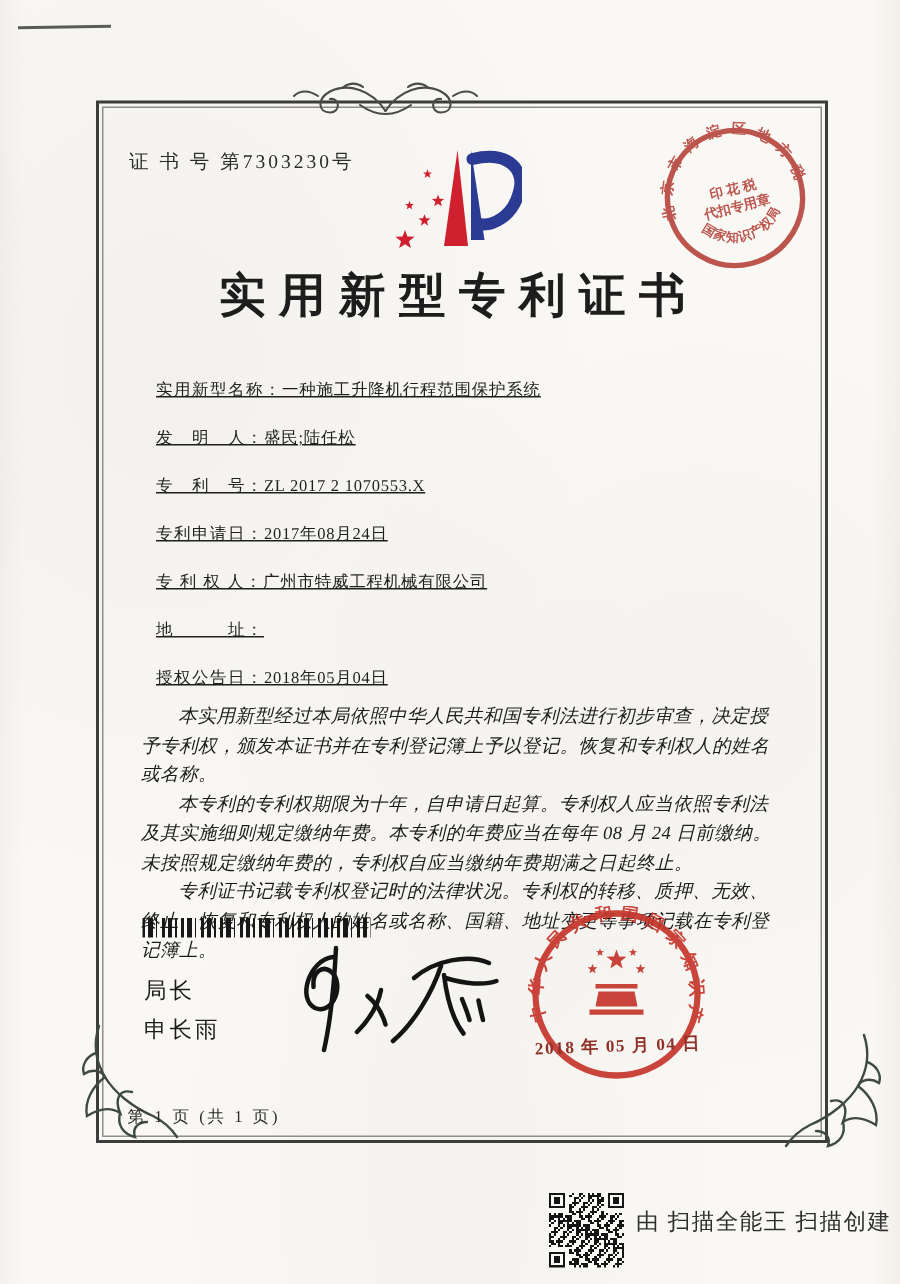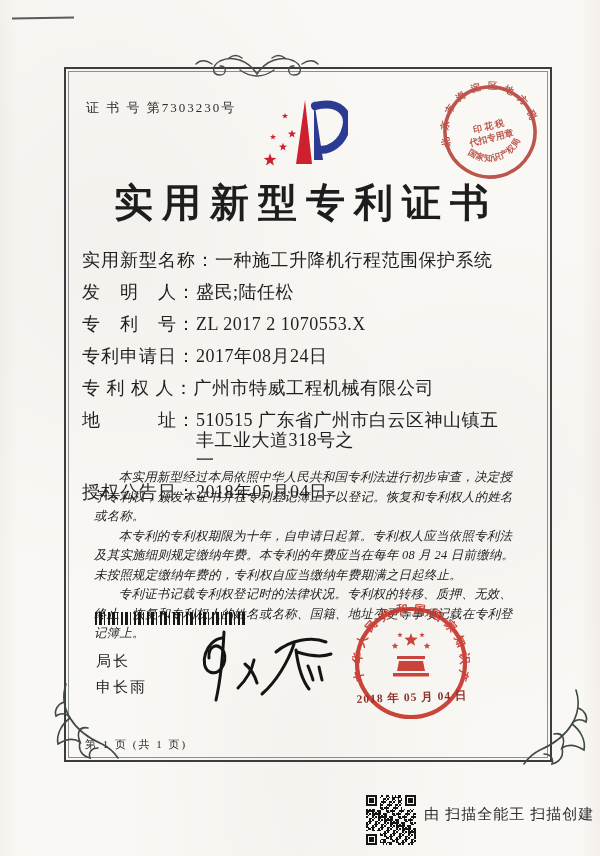--- a/index.html
+++ b/index.html
@@ -14,22 +14,22 @@
   .artifact-line{position:absolute;left:12px;top:17px;width:62px;height:2px;background:#5a5a5a;transform:rotate(-1deg);}
   .frame{position:absolute;left:64px;top:67px;width:484px;height:691px;border:2px solid #3c3c3c;}
   .frame-inner{position:absolute;inset:2px;border:1px solid #8d8d8d;}
   .ornament-top{position:absolute;left:182px;top:50px;}
   .flourish-bl{position:absolute;left:44px;top:682px;}
   .flourish-br{position:absolute;left:522px;top:688px;transform:scaleX(-1);}
   .cert-no{position:absolute;left:86px;top:99px;font-size:13px;letter-spacing:2px;color:#2b2b2b;}
   .logo{position:absolute;left:248px;top:96px;}
   .tax-seal{position:absolute;left:438px;top:80px;transform:rotate(-14deg);opacity:.9;}
   .title{position:absolute;left:64px;top:176px;width:484px;text-align:center;
-    font-size:39px;font-weight:700;letter-spacing:9px;color:#1d1d1d;}
-  .fields{position:absolute;left:82px;top:250px;width:432px;font-size:18px;line-height:20px;color:#1f1f1f;}
+    font-size:31px;font-weight:700;letter-spacing:9px;color:#1d1d1d;}
+  .fields{position:absolute;left:104px;top:250px;width:432px;font-size:11px;line-height:20px;color:#1f1f1f;text-decoration:underline;}
   .frow{display:flex;margin-bottom:12px;}
   .flabel{flex:0 0 auto;white-space:pre;letter-spacing:1px;}
   .fvalue{letter-spacing:0.5px;}
   .addr-line{display:block;}
   .grant-row{display:flex;justify-content:space-between;}
   .gpair{display:flex;}
   .paras{position:absolute;left:94px;top:468px;width:428px;font-size:12.4px;line-height:19.5px;
     font-style:italic;color:#1c1c1c;letter-spacing:0.3px;}
   .paras p{margin:0;text-indent:2em;}
   .barcode{position:absolute;left:95px;top:612px;width:152px;height:13px;
@@ -137,24 +137,20 @@
     <div class="frow">
       <span class="flabel">专利申请日：</span>
       <span class="fvalue">2017年08月24日</span>
     </div>
     <div class="frow">
       <span class="flabel">专 利 权 人：</span>
       <span class="fvalue">广州市特威工程机械有限公司</span>
     </div>
     <div class="frow">
       <span class="flabel">地　　　址：</span>
-      <span class="fvalue">
-        <span class="addr-line">510515 广东省广州市白云区神山镇五丰工业大道318号之</span>
-        <span class="addr-line">一</span>
-      </span>
     </div>
     <div class="frow grant-row">
       <span class="gpair">
         <span class="flabel">授权公告日：</span>
         <span class="fvalue">2018年05月04日</span>
       </span>
     </div>
   </div>
 
   <div class="paras">

